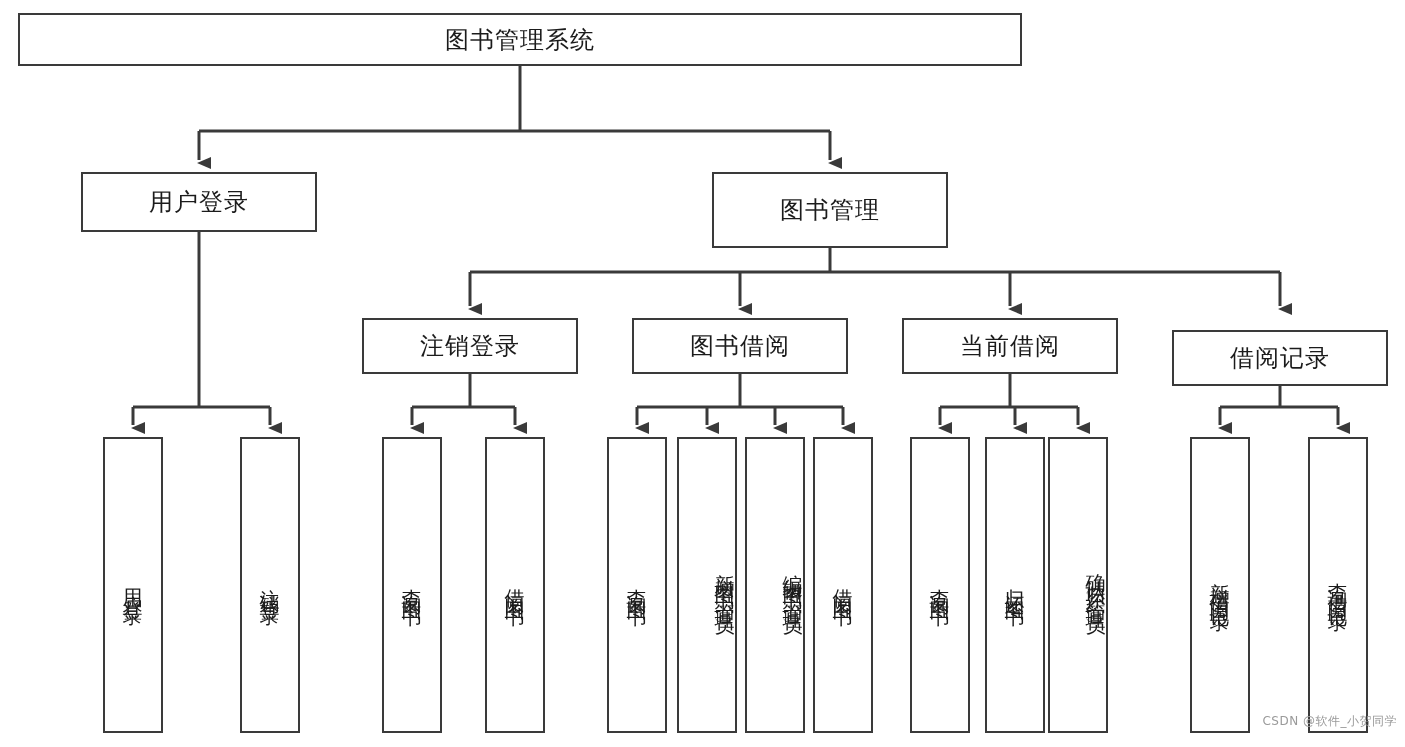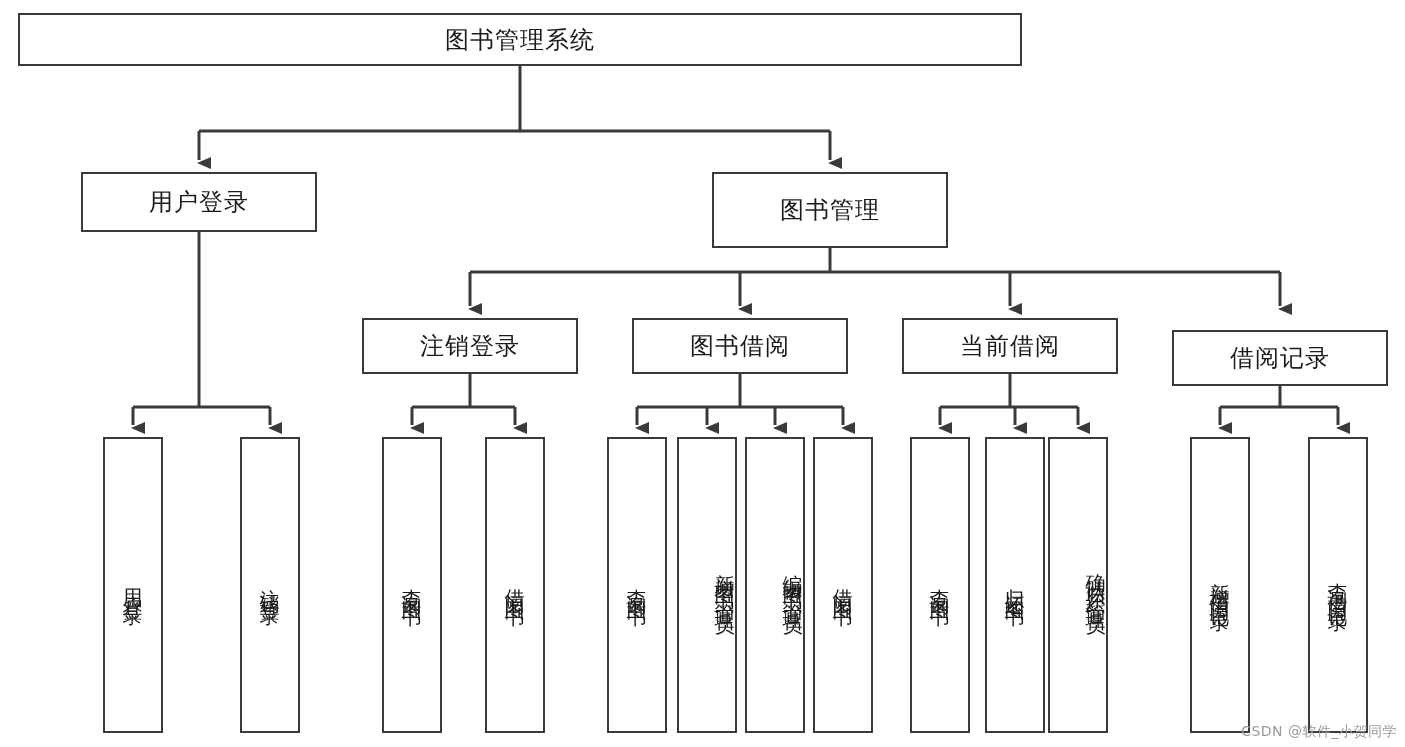--- a/index.html
+++ b/index.html
@@ -9,21 +9,21 @@
   svg.wires{position:absolute;left:0;top:0;width:1405px;height:747px;pointer-events:none;}
 
   .node{position:absolute;box-sizing:border-box;background:#ffffff;
         border:2.5px solid #3a3a3a;display:flex;align-items:center;
         justify-content:center;color:#1b1b1b;z-index:2;}
   .node.h{font-size:24px;letter-spacing:1px;}
   .node.v{writing-mode:vertical-rl;text-orientation:upright;
           font-size:20px;letter-spacing:6px;line-height:1.0;
           padding-top:6px;padding-bottom:6px;align-items:flex-start;}
   .node.v.mid{align-items:center;}
-  .watermark{position:absolute;right:8px;bottom:6px;font-size:14px;
+  .watermark{position:absolute;right:8px;bottom:17px;font-size:12px;
              color:#9a9a9a;letter-spacing:0.5px;z-index:5;text-align:right;}
 </style>
 </head>
 <body>
 
 <div id="canvas">
 
   <svg class="wires" viewBox="0 0 1405 747" xmlns="http://www.w3.org/2000/svg">
     <defs>
       <marker id="ah" markerWidth="12" markerHeight="14" refX="3" refY="12" orient="auto" markerUnits="userSpaceOnUse">

